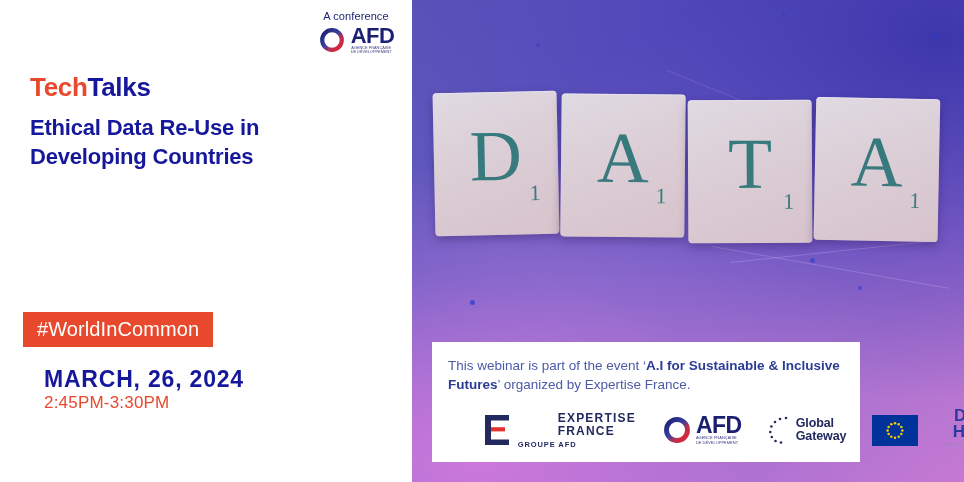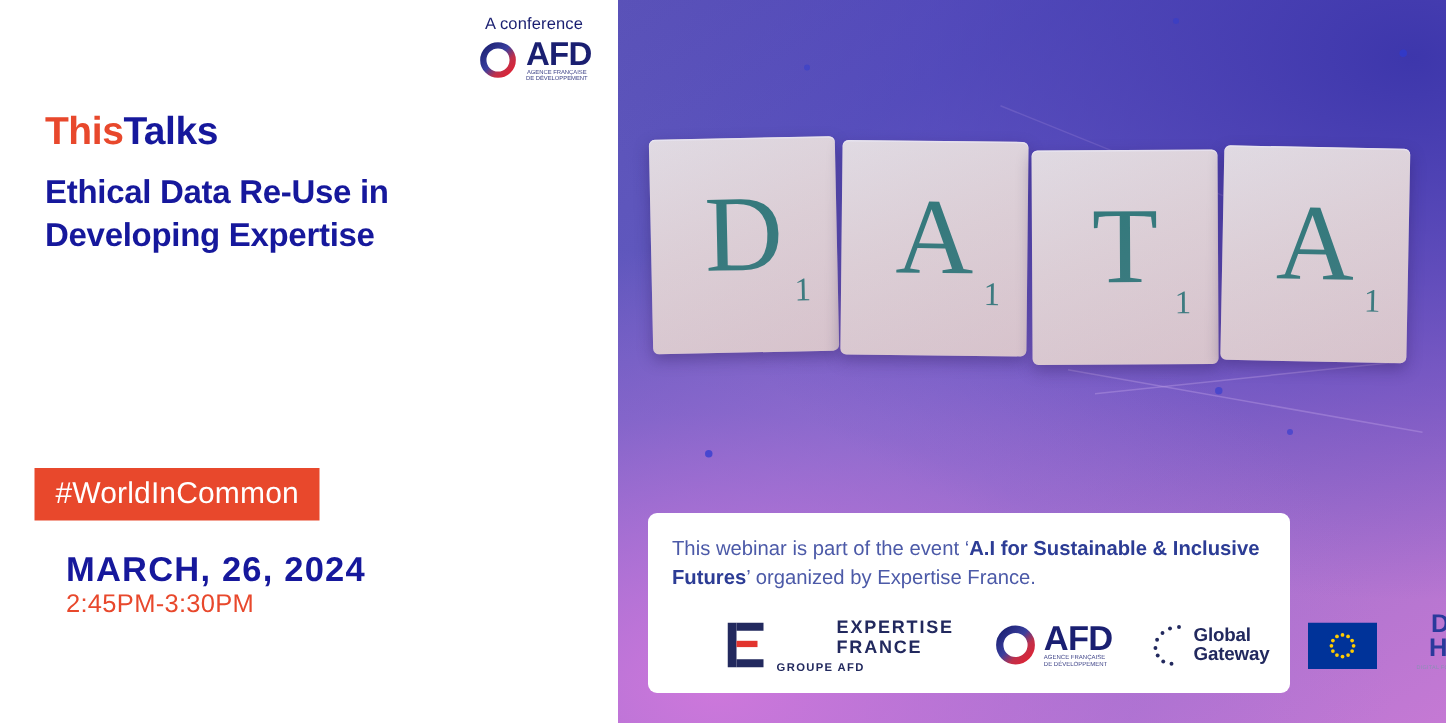--- a/index.html
+++ b/index.html
@@ -217,21 +217,20 @@
   }
 
   
   #info-box {
     position: absolute;
     left: 20px;
     top: 342px;
     width: 428px;
     height: 120px;
     background: #ffffff;
-    border-radius: 6px;
   }
   #webinar-text {
     margin: 0;
     padding: 14px 16px 0 16px;
     font-size: 13.5px;
     line-height: 1.42;
     color: #4c5aa8;
   }
   #webinar-text b {
     color: #2c3c95;
@@ -345,24 +344,24 @@
         <div class="afd-word-wrap">
           <span class="afd-word" style="font-size:22px;">AFD</span>
           <span class="afd-sub" style="font-size:3.9px;">AGENCE FRANÇAISE
 DE DÉVELOPPEMENT</span>
         </div>
       </div>
     </div>
 
     <div id="headline-block">
       <div id="tech-talks">
-        <span class="tt-tech">This</span><span class="tt-talks">Talks</span>
+        <span class="tt-tech">Tech</span><span class="tt-talks">Talks</span>
       </div>
       <p id="talk-title">Ethical Data Re-Use in
-Developing Expertise</p>
+Developing Countries</p>
     </div>
 
     <div id="hashtag-badge">#WorldInCommon</div>
 
     <div id="date-block">
       <p id="event-date">MARCH, 26, 2024</p>
       <p id="event-time">2:45PM-3:30PM</p>
     </div>
 
   </div>

